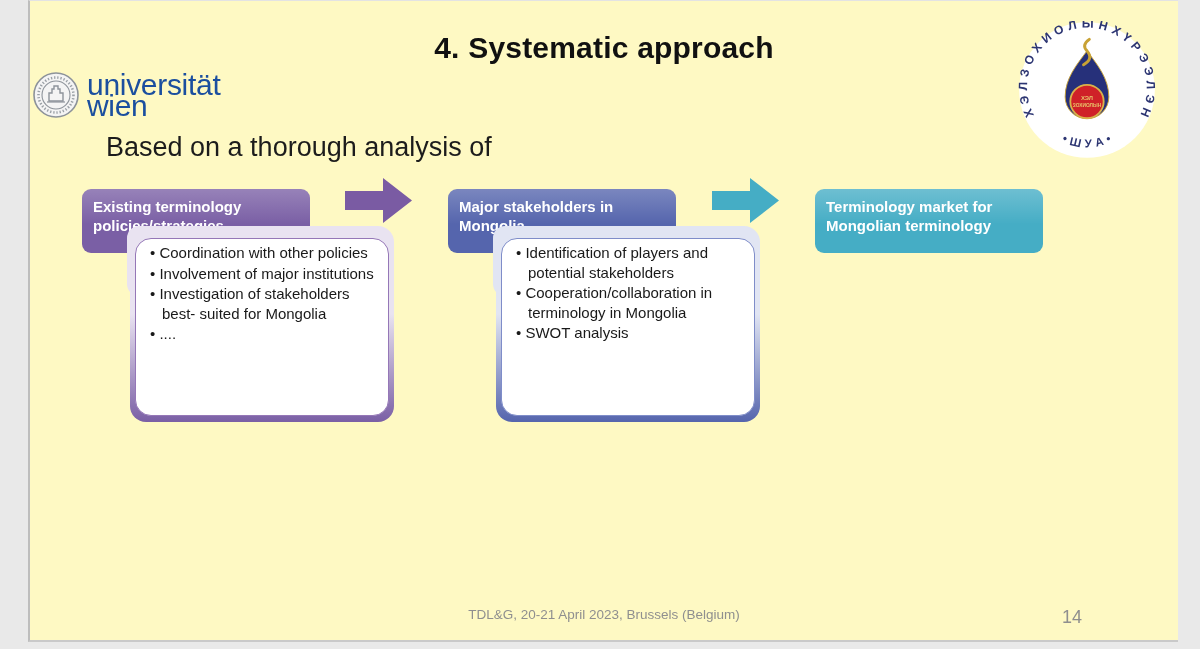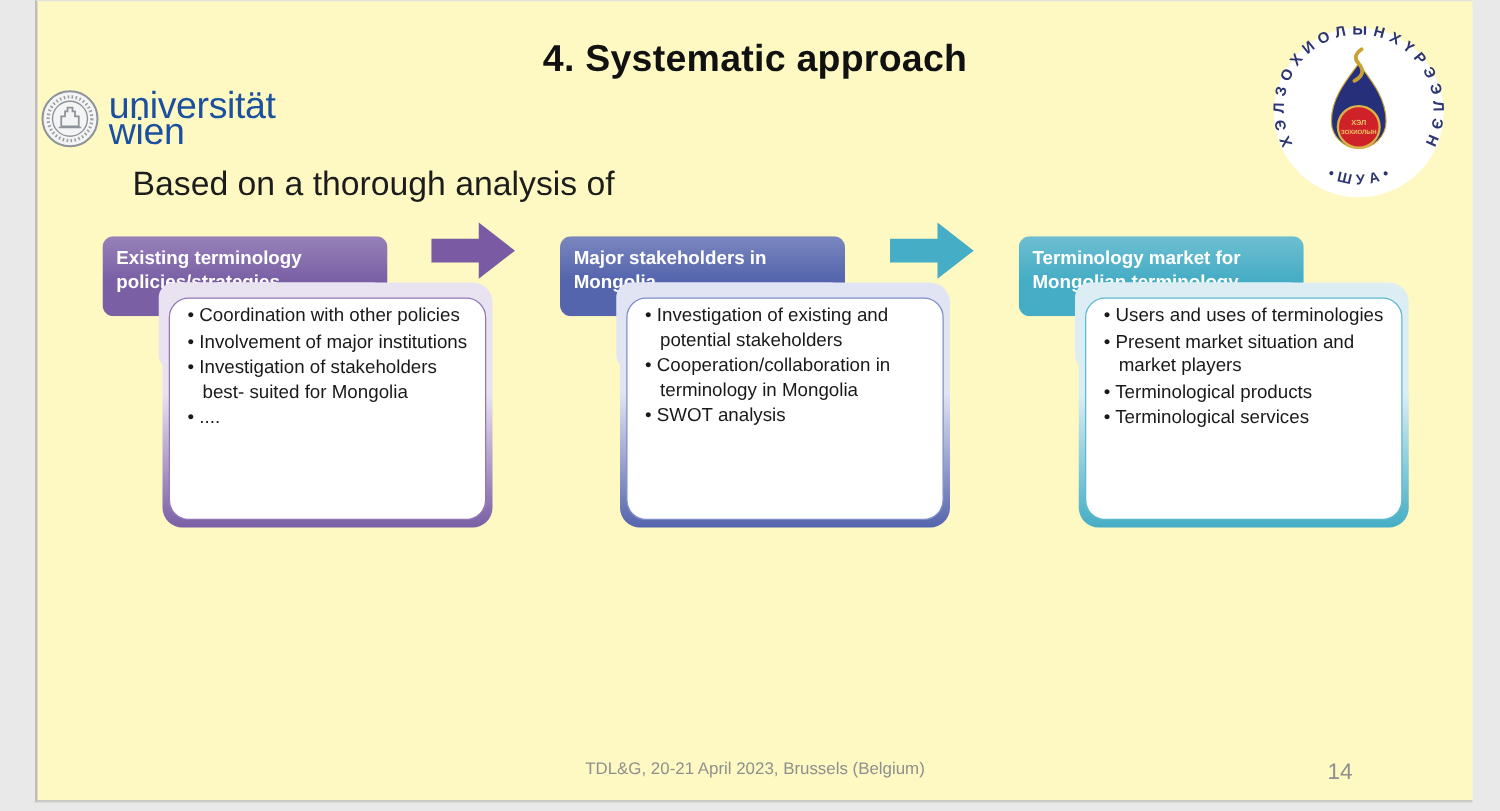--- a/index.html
+++ b/index.html
@@ -135,44 +135,32 @@
     <polygon points="0,14 38,14 38,1 67,23.5 38,46 38,33 0,33" fill="#7a5ba3"></polygon>
   </svg>
 
   <div class="col col2" style="--hdr: #5565ad; --brd: #7f8dc9; --tint: #e1e5f3;">
     <div class="hdr">Major stakeholders in Mongolia</div>
     <div class="panel">
       <div class="back"></div>
       <div class="halo"></div>
       <div class="face">
         <ul class="bullets">
-          <li>Investigation of existing and potential stakeholders</li>
+          <li>Identification of players and potential stakeholders</li>
           <li>Cooperation/collaboration in terminology in Mongolia</li>
           <li>SWOT analysis</li>
         </ul>
       </div>
     </div>
   </div>
 
   <svg class="arrow arrow2" viewBox="0 0 68 47">
     <polygon points="0,14 38,14 38,1 67,23.5 38,46 38,33 0,33" fill="#45adc5"></polygon>
   </svg>
 
   <div class="col col3" style="--hdr: #45adc5; --brd: #5cb9cd; --tint: #dceef4;">
     <div class="hdr">Terminology market for Mongolian terminology</div>
-    <div class="panel">
-      <div class="back"></div>
-      <div class="halo"></div>
-      <div class="face">
-        <ul class="bullets">
-          <li>Users and uses of terminologies</li>
-          <li>Present market situation and market players</li>
-          <li>Terminological products</li>
-          <li>Terminological services</li>
-        </ul>
-      </div>
-    </div>
   </div>
 
   <div class="footer-conf">TDL&amp;G, 20-21 April 2023, Brussels (Belgium)</div>
   <div class="footer-page">14</div>
 
 </div>
 
 </body></html>

